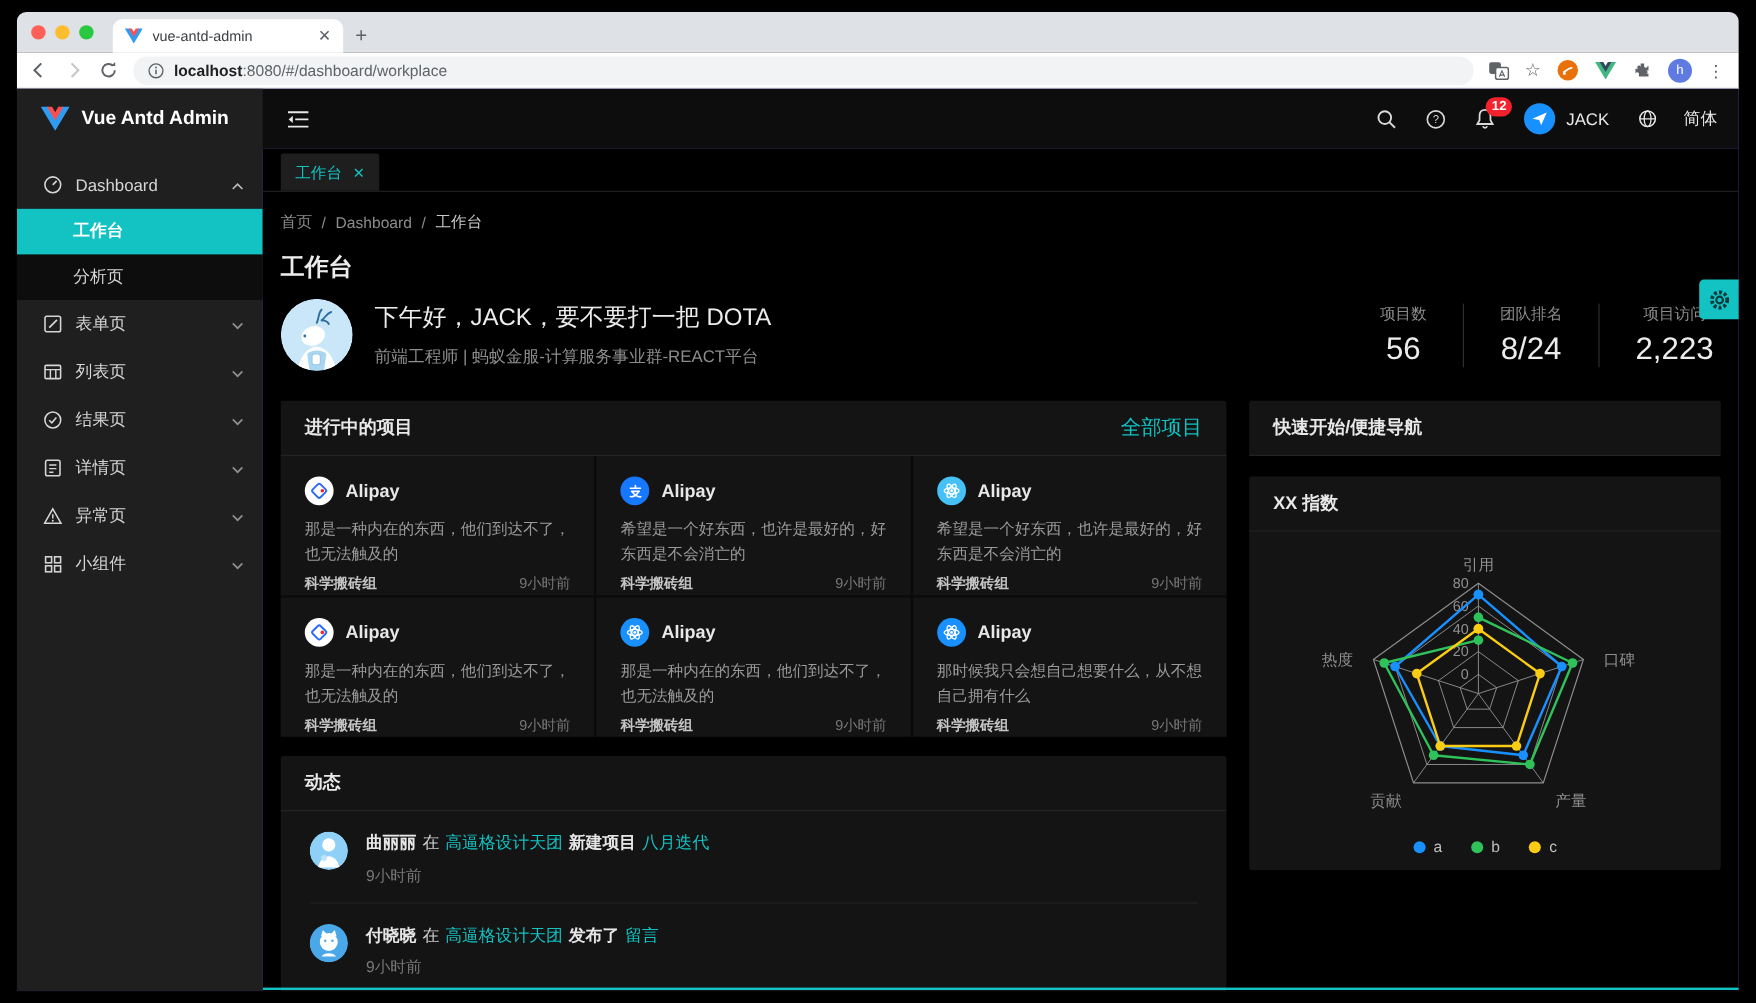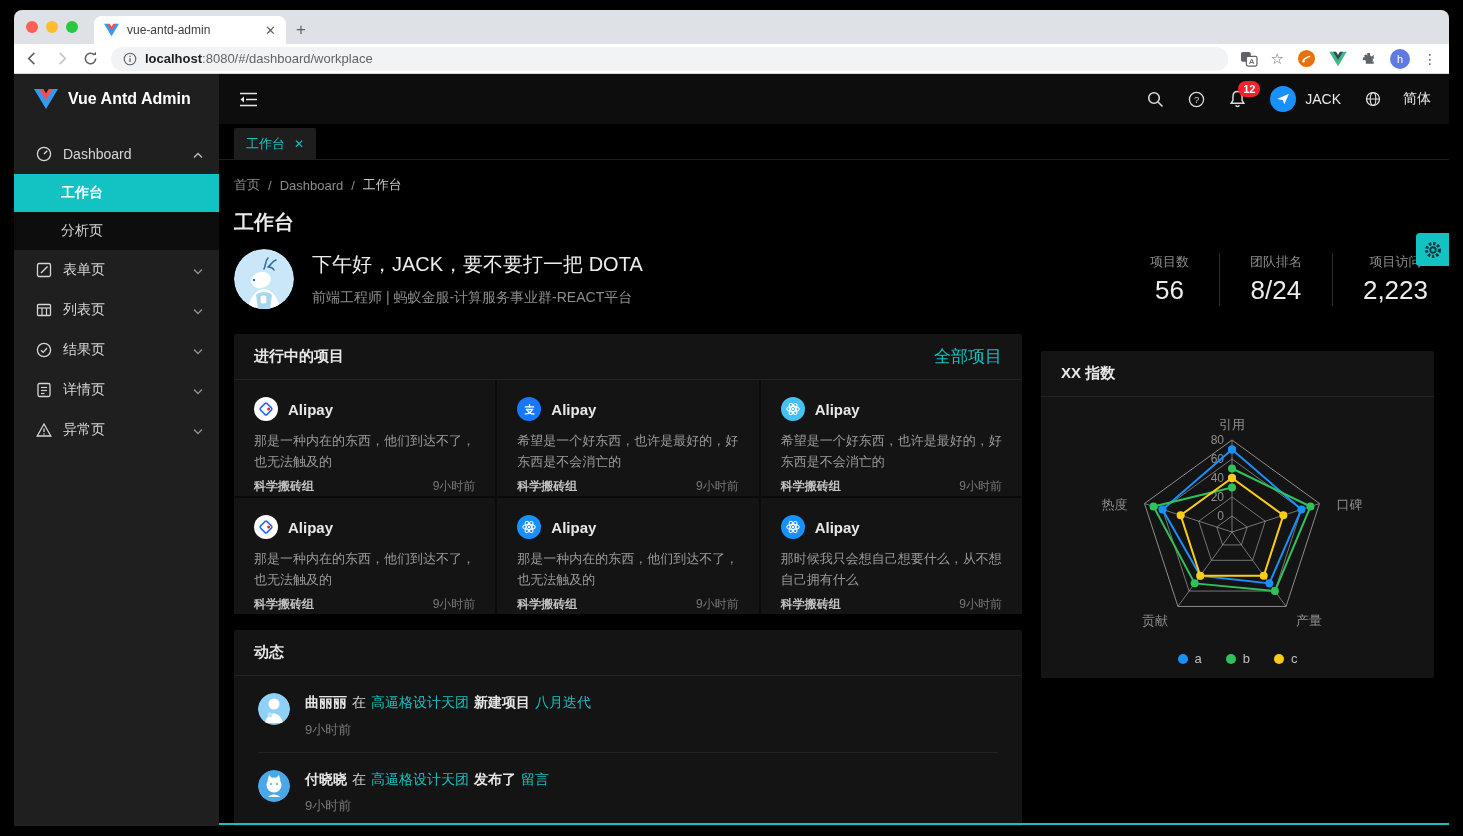--- a/index.html
+++ b/index.html
@@ -312,20 +312,36 @@
                 <path d="M8 2 14.8 14H1.2z" fill="none" stroke="#d6d6d6" stroke-width="1.3"></path>
                 <line x1="8" y1="6.5" x2="8" y2="10" stroke="#d6d6d6" stroke-width="1.3"></line>
                 <circle cx="8" cy="12" r="0.8" fill="#d6d6d6"></circle>
               </svg>
             </span>
           <span>异常页</span>
           <span class="caret"><svg width="10" height="7" viewBox="0 0 10 7">
                 <path d="M1 1.5 5 5.5l4-4" fill="none" stroke="#8f8f8f" stroke-width="1.4"></path>
               </svg></span>
         </div>
+        <div class="mi">
+          <span class="sicon">
+              <svg width="16" height="16" viewBox="0 0 16 16">
+                <g fill="none" stroke="#d6d6d6" stroke-width="1.3">
+                  <rect x="2" y="2" width="5" height="5"></rect>
+                  <rect x="9.5" y="2" width="5" height="5"></rect>
+                  <rect x="2" y="9.5" width="5" height="5"></rect>
+                  <rect x="9.5" y="9.5" width="5" height="5"></rect>
+                </g>
+              </svg>
+            </span>
+          <span>小组件</span>
+          <span class="caret"><svg width="10" height="7" viewBox="0 0 10 7">
+                <path d="M1 1.5 5 5.5l4-4" fill="none" stroke="#8f8f8f" stroke-width="1.4"></path>
+              </svg></span>
+        </div>
       </div>
 
       <div class="main">
         <div class="tabbar">
           <div class="tabchip">
             <span>工作台</span>
             <span class="x">✕</span>
           </div>
         </div>
         <div class="content">
@@ -543,20 +559,23 @@
                     <div class="act-time">9小时前</div>
                   </div>
                 </div>
 
               </div>
             </div>
 
             <div class="rightcol">
 
               <div class="card">
+                <div class="card-h">
+                    <span class="card-title">快速开始/便捷导航</span>
+                  </div>
               </div>
 
               <div class="card">
                 <div class="card-h">
                     <span class="card-title">XX 指数</span>
                   </div>
                 <div class="radar-body">
                   <svg id="radar-svg" width="390" height="246">
                       <polygon points="191,115 206.21690426072246,126.05572809000084 200.40456403667957,143.94427190999915 181.59543596332043,143.94427190999915 175.78309573927754,126.05572809000084" fill="none" stroke="#9a9a9a" stroke-width="0.8" opacity="0.9"></polygon>
                       <polygon points="191,96 224.28697807033038,120.18440519687684 211.57248383023656,159.31559480312316 170.42751616976344,159.31559480312316 157.71302192966962,120.18440519687684" fill="none" stroke="#9a9a9a" stroke-width="0.8" opacity="0.9"></polygon>

